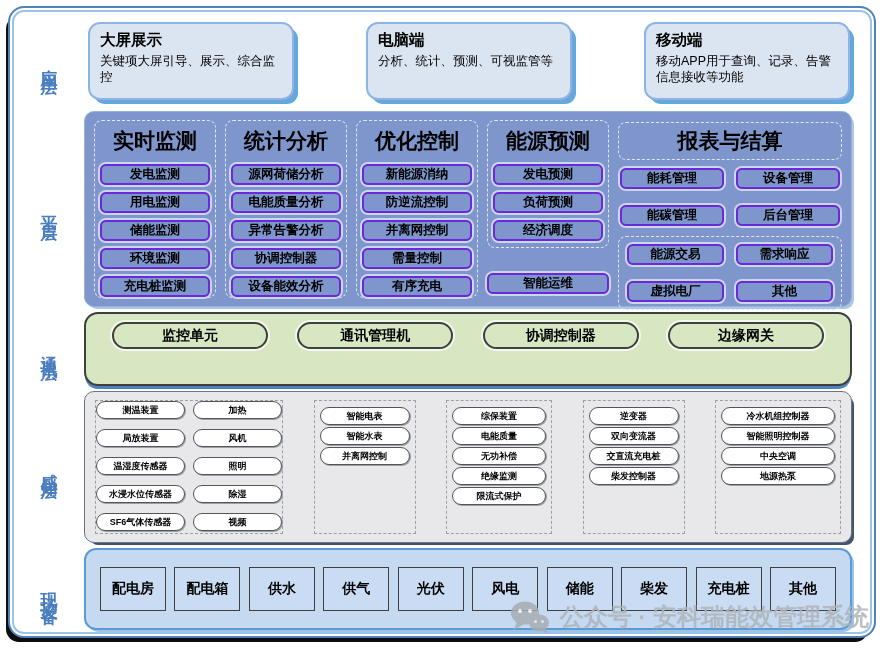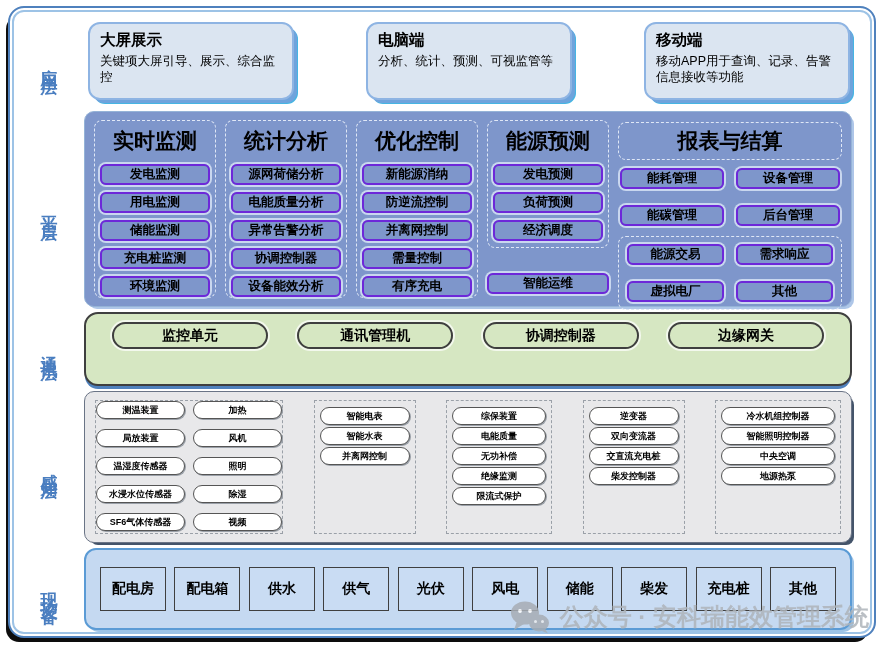--- a/index.html
+++ b/index.html
@@ -132,22 +132,22 @@
   </div>
 
   <div class="vlabel">平台层</div>
   <div class="platform">
 
     <div class="pcol dash-blue">
       <div class="pcol-title">实时监测</div>
       <div class="p-pill">发电监测</div>
       <div class="p-pill">用电监测</div>
       <div class="p-pill">储能监测</div>
+      <div class="p-pill">环境监测</div>
       <div class="p-pill">充电桩监测</div>
-      <div class="p-pill">环境监测</div>
     </div>
 
     <div class="pcol dash-blue">
       <div class="pcol-title">统计分析</div>
       <div class="p-pill">源网荷储分析</div>
       <div class="p-pill">电能质量分析</div>
       <div class="p-pill">异常告警分析</div>
       <div class="p-pill">协调控制器</div>
       <div class="p-pill">设备能效分析</div>
     </div>

